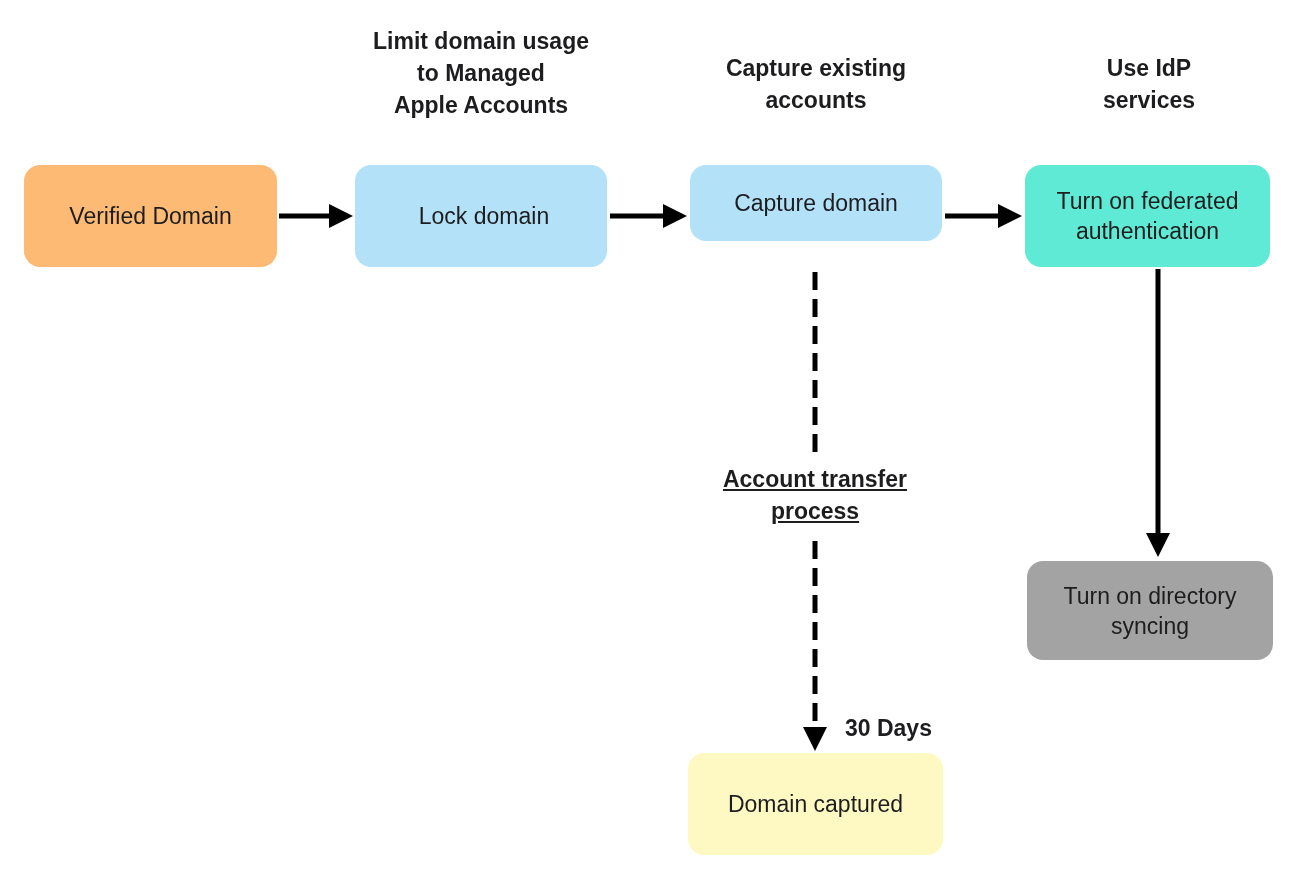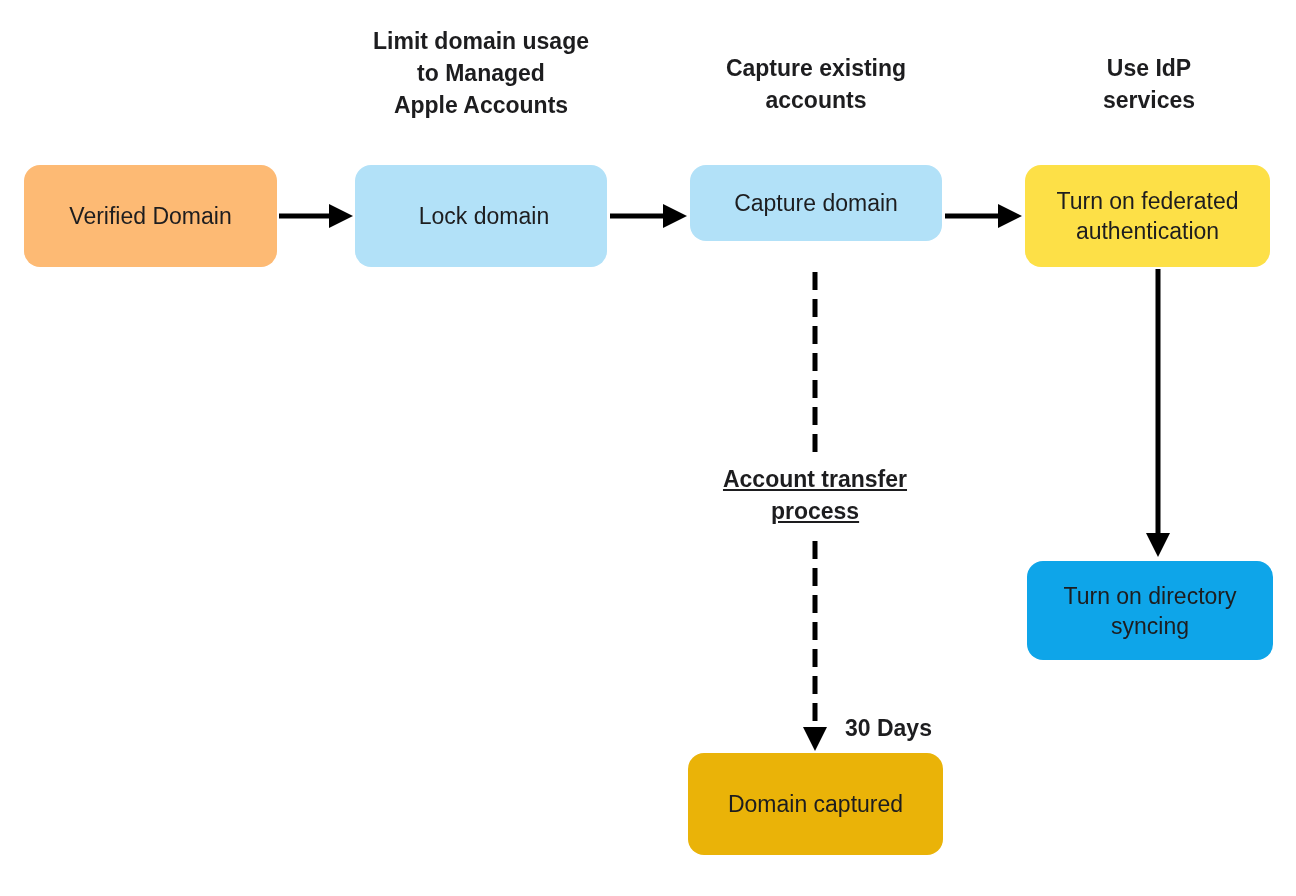--- a/index.html
+++ b/index.html
@@ -56,31 +56,31 @@
   </div>
 
   <div class="node n-lock" style="background: rgb(178, 225, 248); padding-left: 16px;">
     <span>Lock domain</span>
   </div>
 
   <div class="node n-capture" style="background: rgb(178, 225, 248);">
     <span>Capture domain</span>
   </div>
 
-  <div class="node n-federated" style="background: #fde047;">
+  <div class="node n-federated" style="background: #5eead4;">
     <span>Turn on federated
 authentication</span>
   </div>
 
-  <div class="node n-directory" style="background: #0ea5e9;">
+  <div class="node n-directory" style="background: #a3a3a3;">
     <span>Turn on directory
 syncing</span>
   </div>
 
-  <div class="node n-captured" style="background: #eab308;">
+  <div class="node n-captured" style="background: #fef9c3;">
     <span>Domain captured</span>
   </div>
 
   <div class="lbl l-limit">Limit domain usage
 to Managed
 Apple Accounts</div>
 
   <div class="lbl l-existing">Capture existing
 accounts</div>
 

